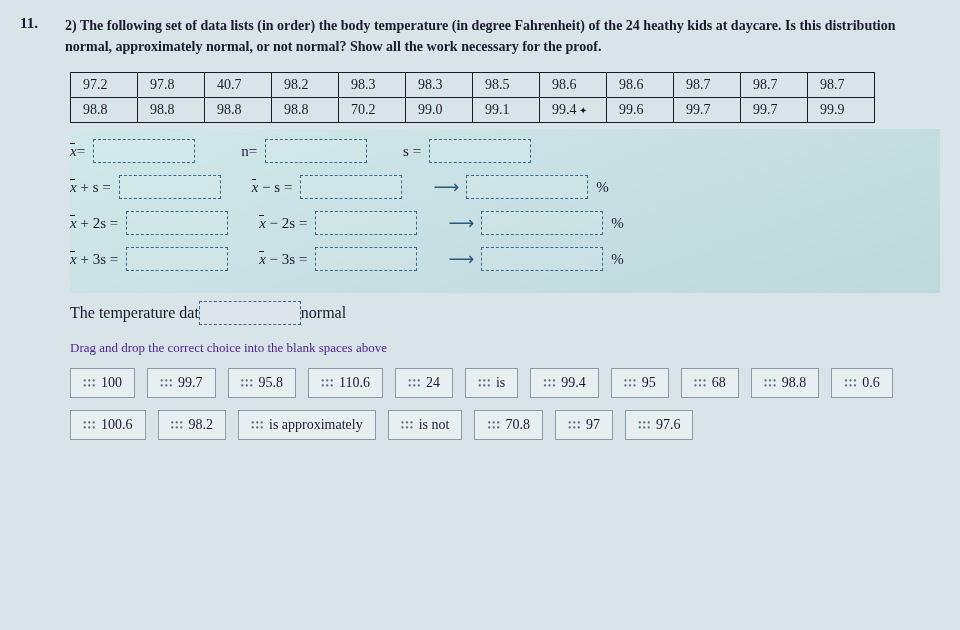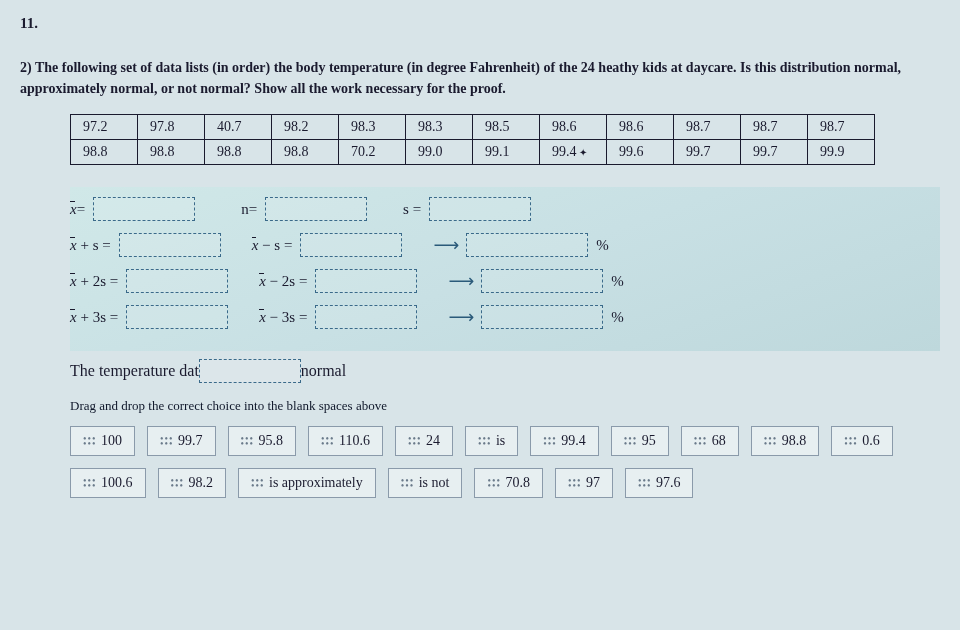--- a/index.html
+++ b/index.html
@@ -10,36 +10,35 @@
       color: #1a1a2e;
       width: 960px;
       height: 630px;
       box-sizing: border-box;
       font-size: 14px;
     }
     .question-row {
       display: flex;
       gap: 25px;
       margin-bottom: 15px;
-      flex-direction: column;
     }
     .qnum {
       font-weight: bold;
       font-size: 15px;
       flex-shrink: 0;
       min-width: 20px;
     }
     .qtext {
       font-size: 14px;
       line-height: 1.5;
       font-weight: bold;
     }
     .data-table {
       border-collapse: collapse;
-      margin: 10px 0 22px 50px;
+      margin: 10px 0 6px 50px;
     }
     .data-table td {
       border: 1px solid #1a1a2e;
       padding: 4px 12px;
       font-size: 14px;
       text-align: left;
       min-width: 42px;
     }
     .calc-area {
       margin-left: 50px;
@@ -87,21 +86,21 @@
       font-size: 16px;
       margin-top: 8px;
       margin-bottom: 15px;
       display: flex;
       align-items: center;
       gap: 0;
     }
     .instruction {
       margin-left: 50px;
       font-size: 13px;
-      color: #0f172a;
+      color: #4c1d95;
       margin-bottom: 12px;
     }
     .choices {
       margin-left: 50px;
       display: flex;
       flex-wrap: wrap;
       gap: 12px;
       max-width: 850px;
     }
     .choice {

